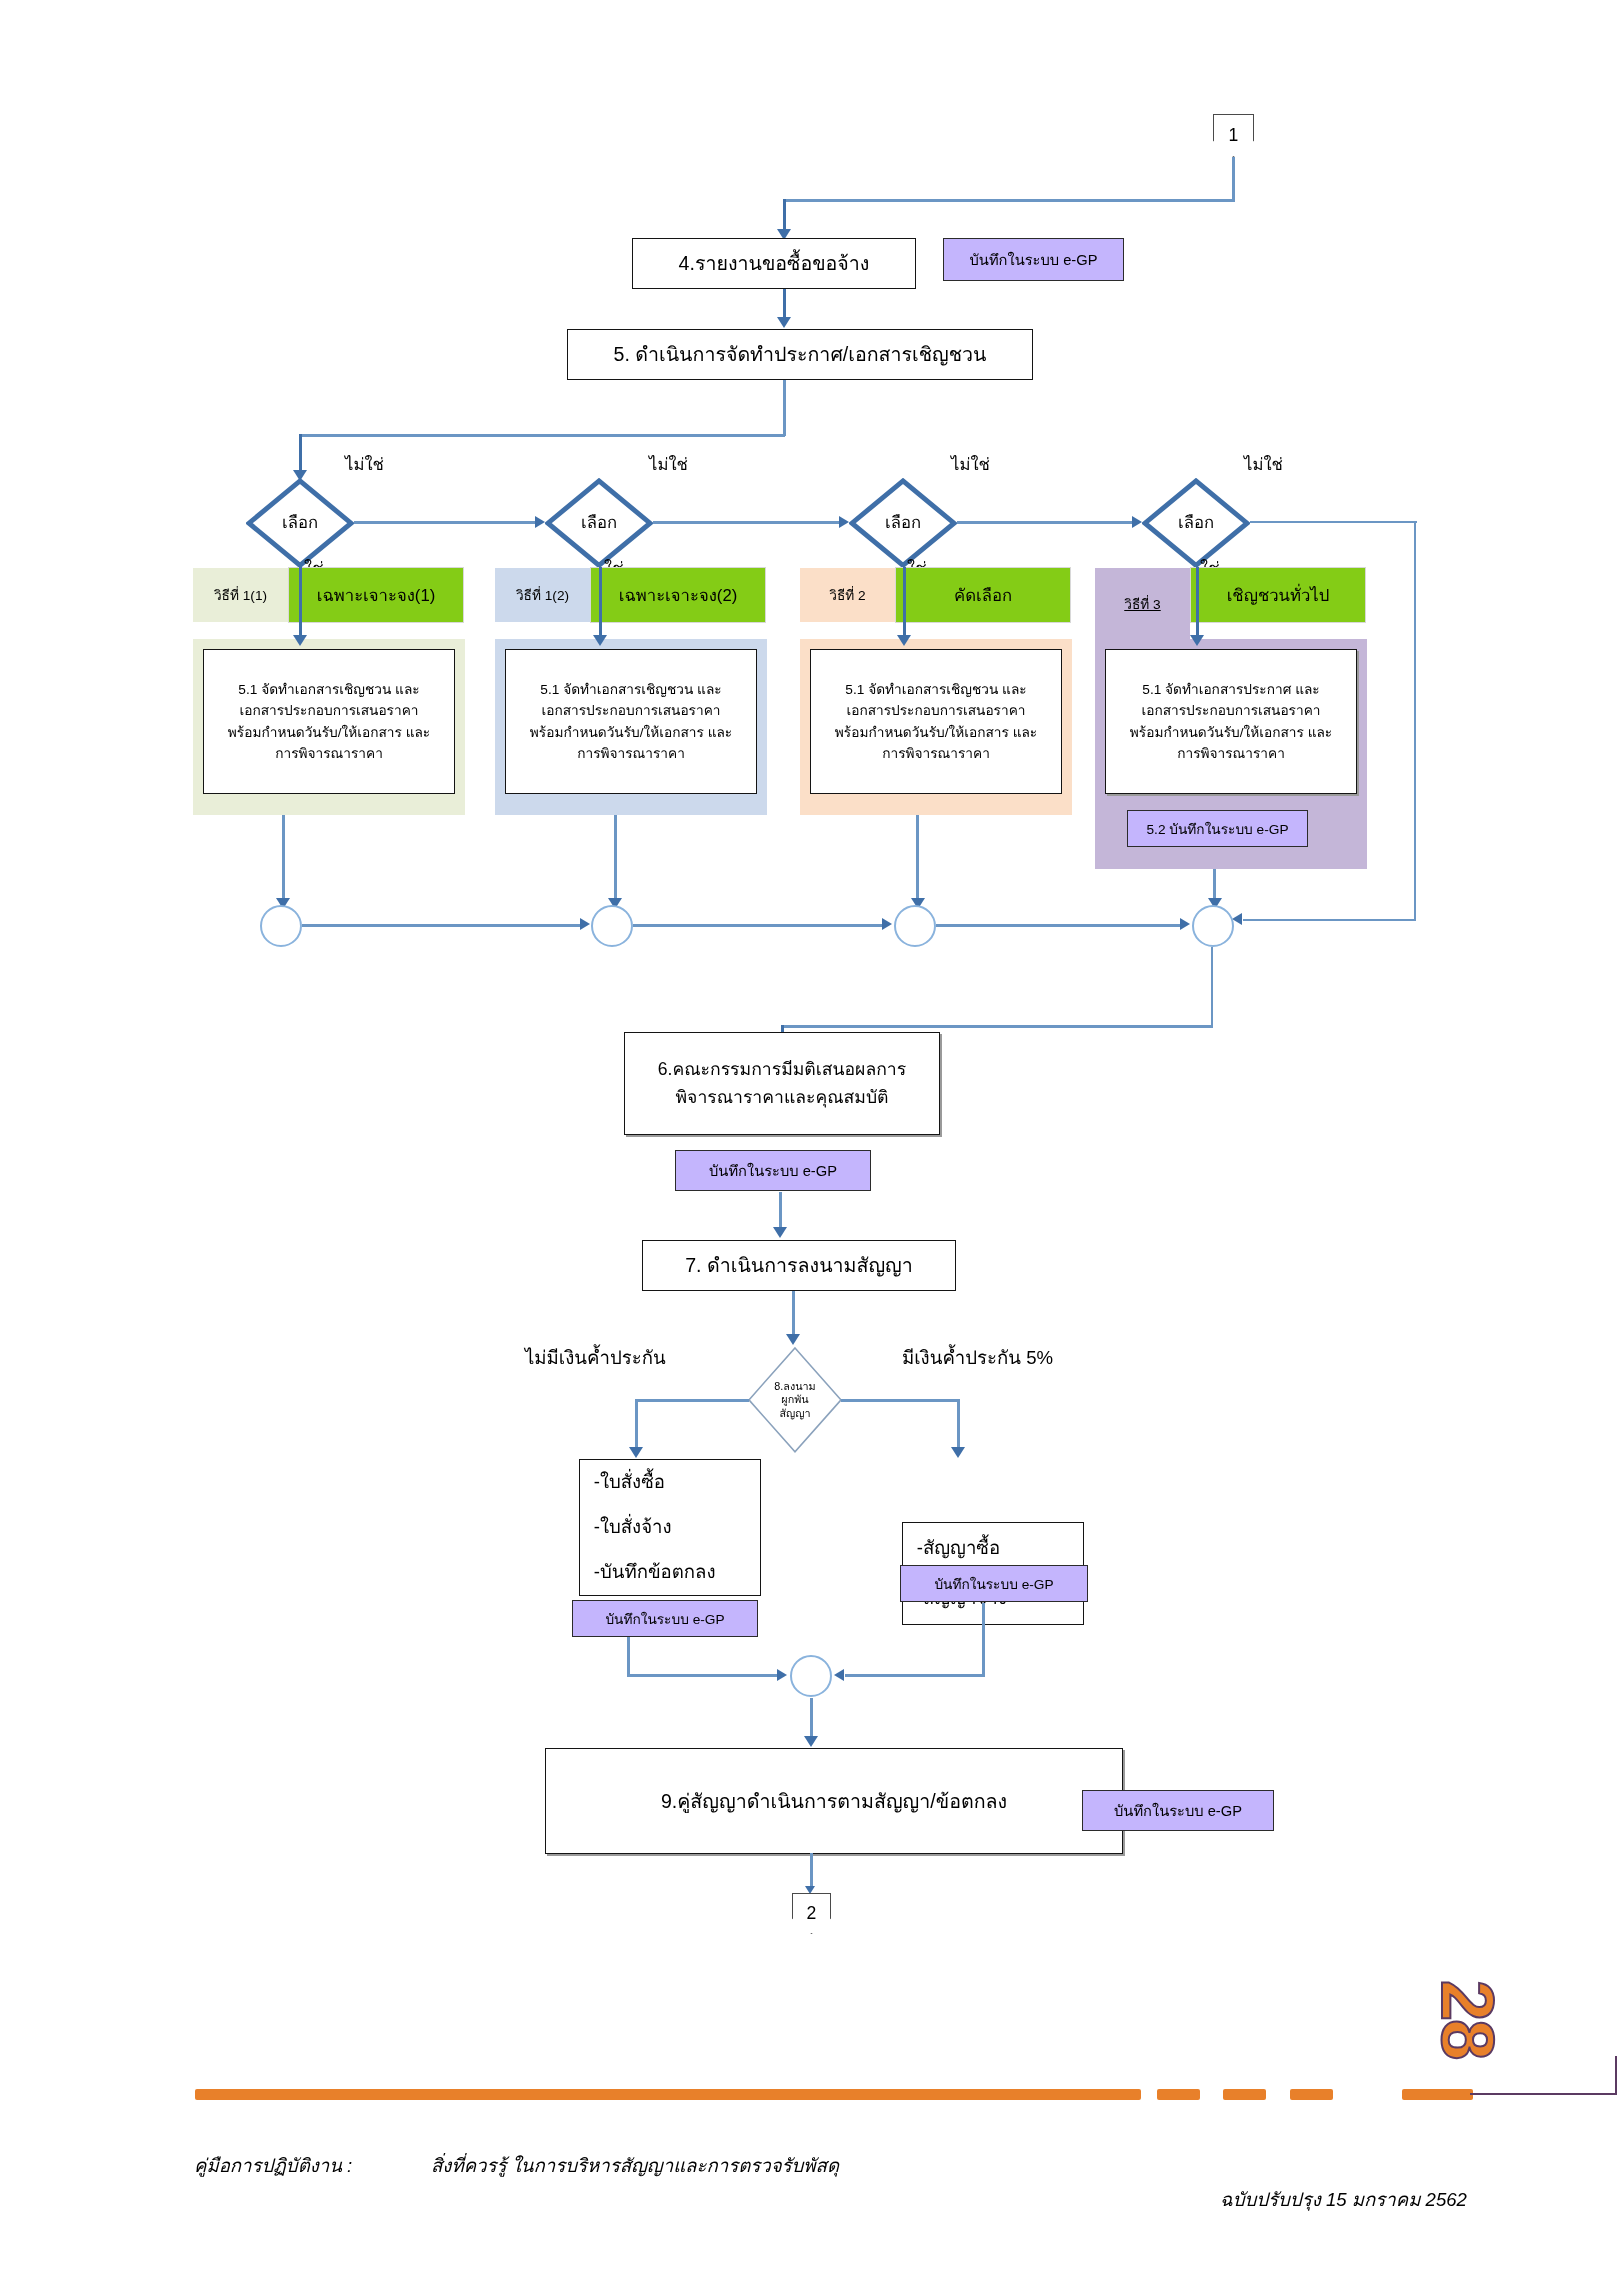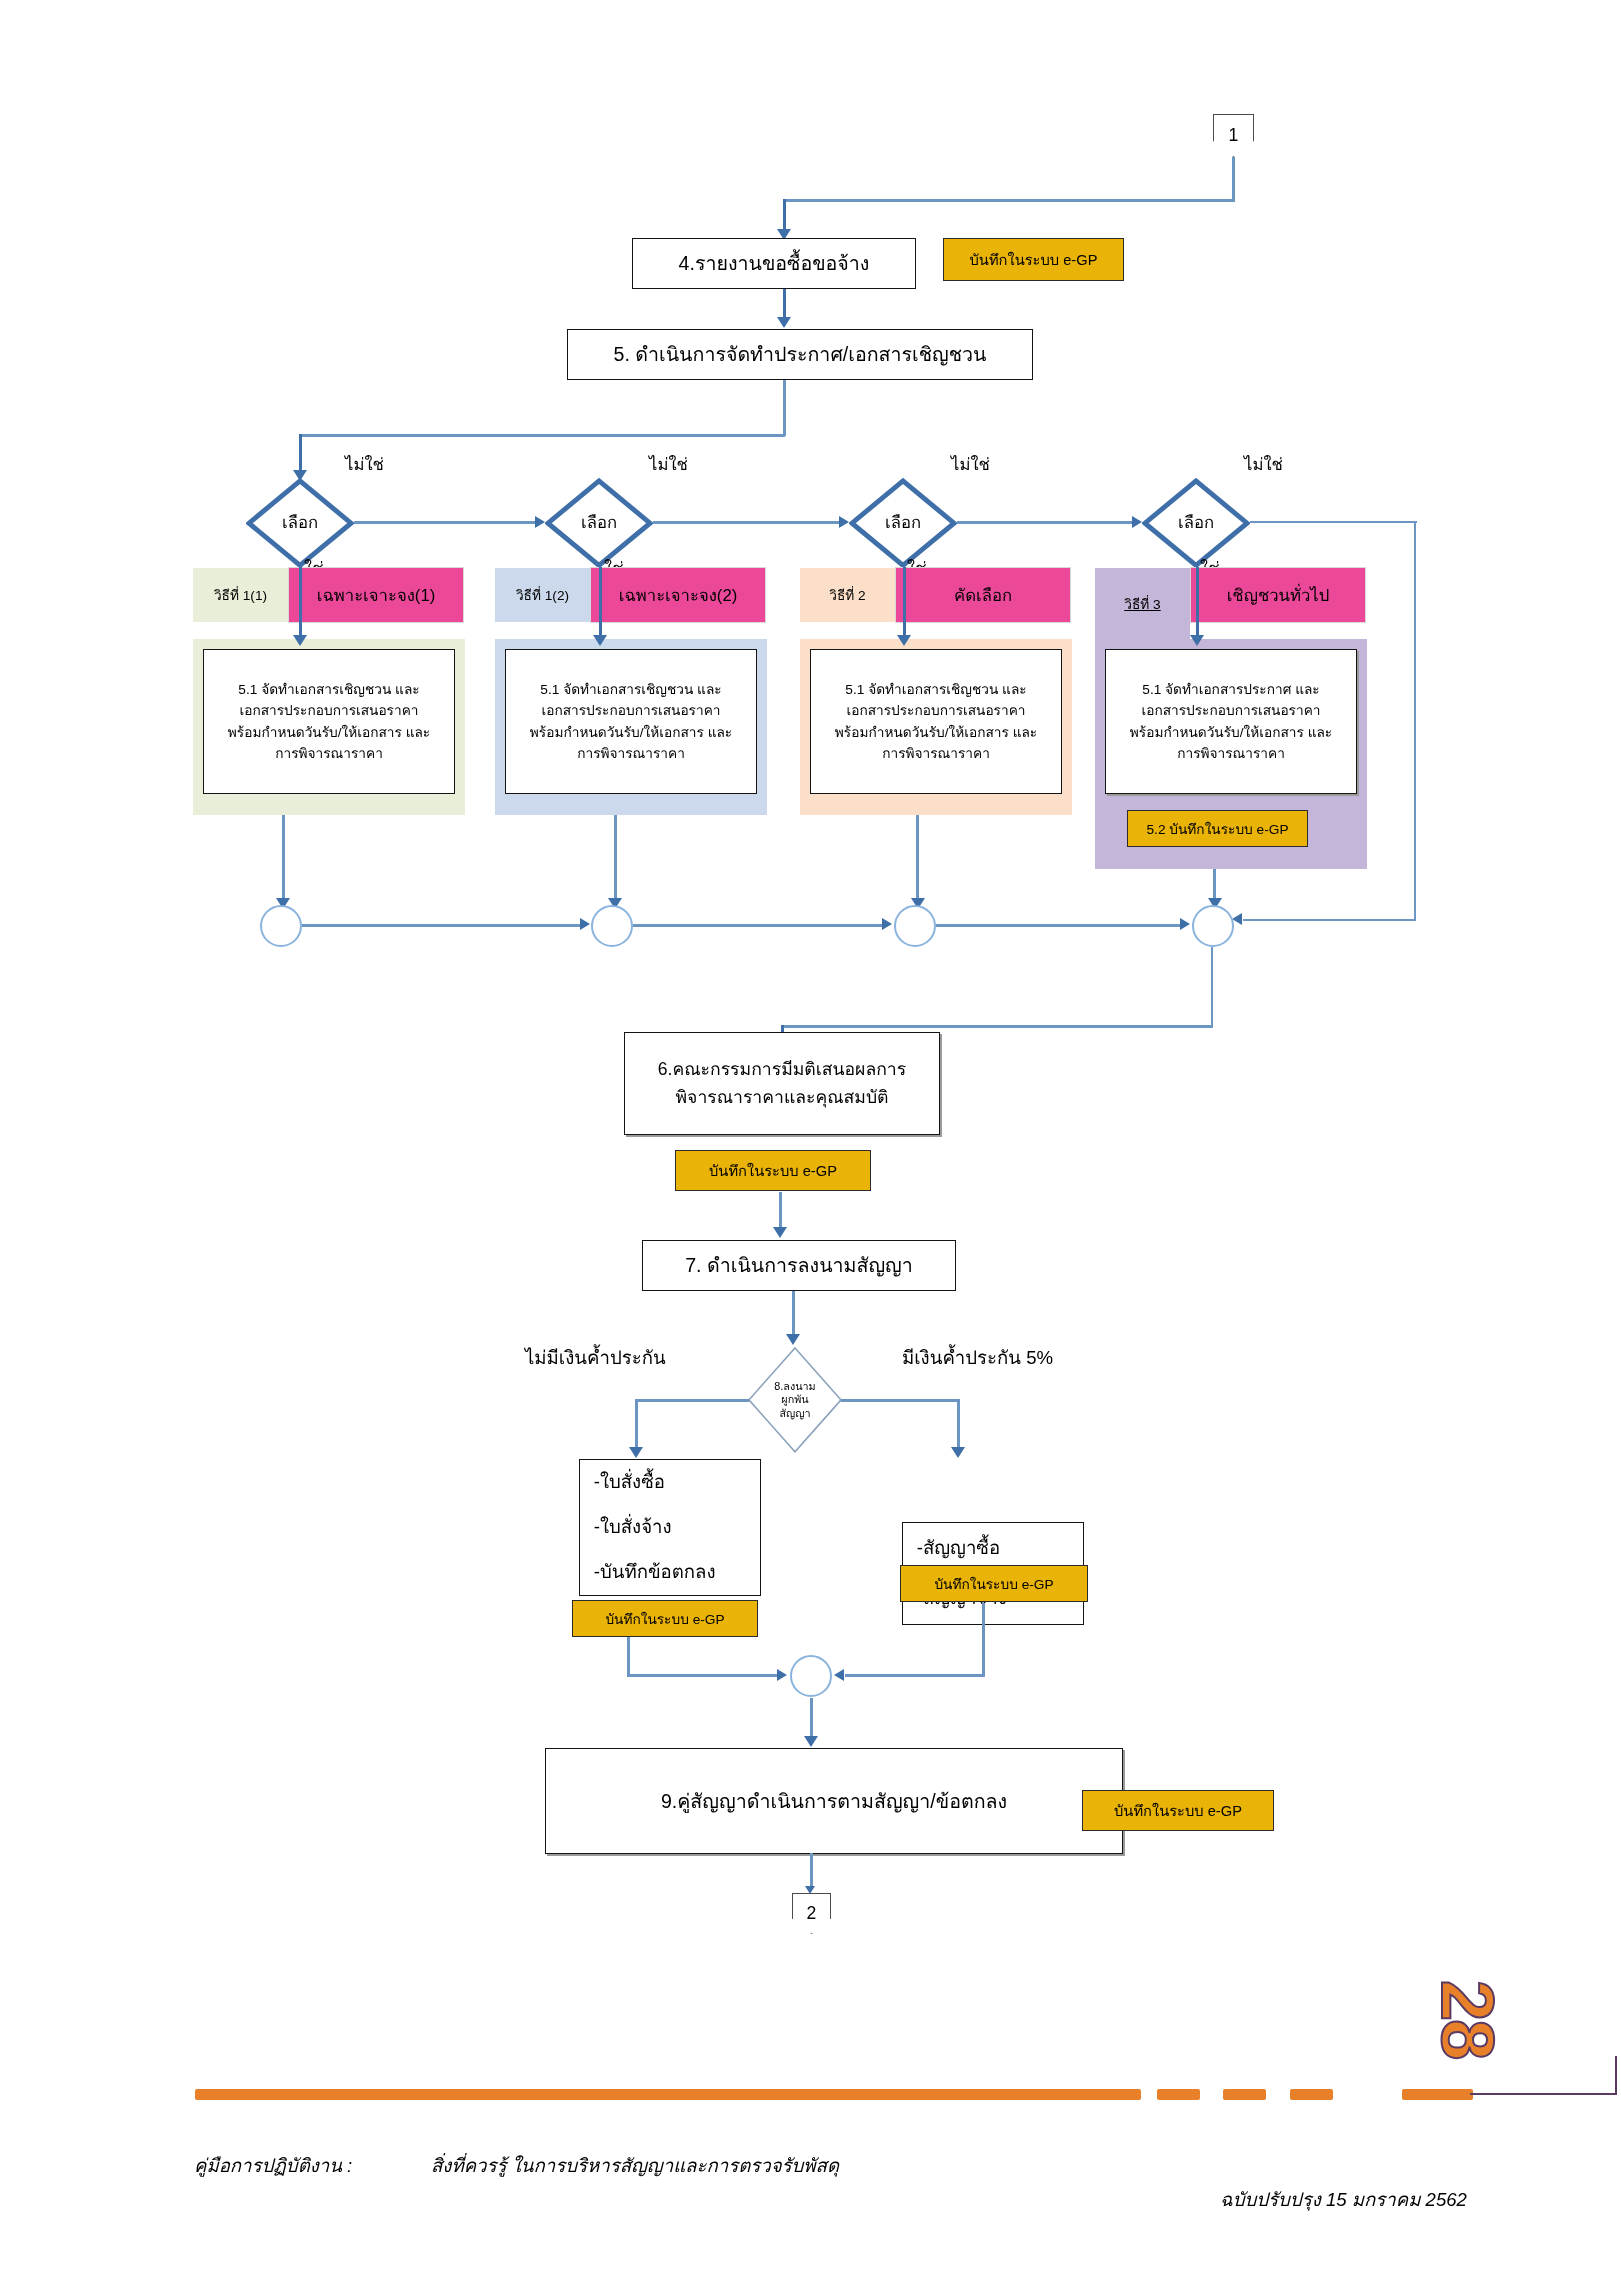--- a/index.html
+++ b/index.html
@@ -7,35 +7,35 @@
        font-family:"Liberation Sans","DejaVu Sans",sans-serif;color:#000;}
   .page{position:absolute;inset:0;}
   .abs{position:absolute;box-sizing:border-box;}
 
   
   .proc{border:1.6px solid #141414;background:#fff;display:flex;align-items:center;
         justify-content:center;text-align:center;line-height:1.55;}
   .proc.shadow{box-shadow:2px 2px 0 #9a9a9a;}
 
   
-  .note{border:1.2px solid #2b2b2b;background:#eab308;display:flex;align-items:center;
+  .note{border:1.2px solid #2b2b2b;background:#c4b5fd;display:flex;align-items:center;
         justify-content:center;text-align:center;}
   .note span{display:block;}
 
   
   .wrapA{background:#e9eed8;}
   .wrapB{background:#ccd9ec;}
   .wrapC{background:#fbdfc8;}
   .wrapD{background:#c4b6d8;}
   .tagA{background:#e9eed8;}
   .tagB{background:#ccd9ec;}
   .tagC{background:#fbdfc8;}
   .tagD{background:#c4b6d8;}
   .tag{display:flex;align-items:center;justify-content:center;text-align:center;}
-  .mlabel{background:#ec4899;border:1px solid #d8d8d8;display:flex;align-items:center;
+  .mlabel{background:#84cc16;border:1px solid #d8d8d8;display:flex;align-items:center;
           justify-content:center;text-align:center;}
 
   
   .diamond{position:absolute;}
   .diamond .dshape{position:absolute;inset:0;}
   .diamond .dtxt{position:absolute;inset:0;display:flex;align-items:center;
                  justify-content:center;text-align:center;line-height:1.25;}
 
   
   .circ{border:2.9px solid #8ab3dd;border-radius:50%;background:#fff;}

